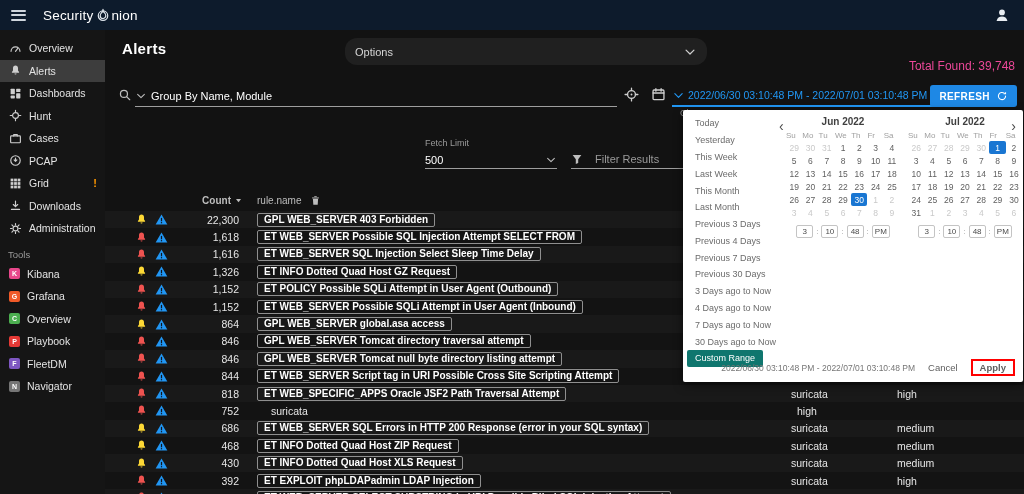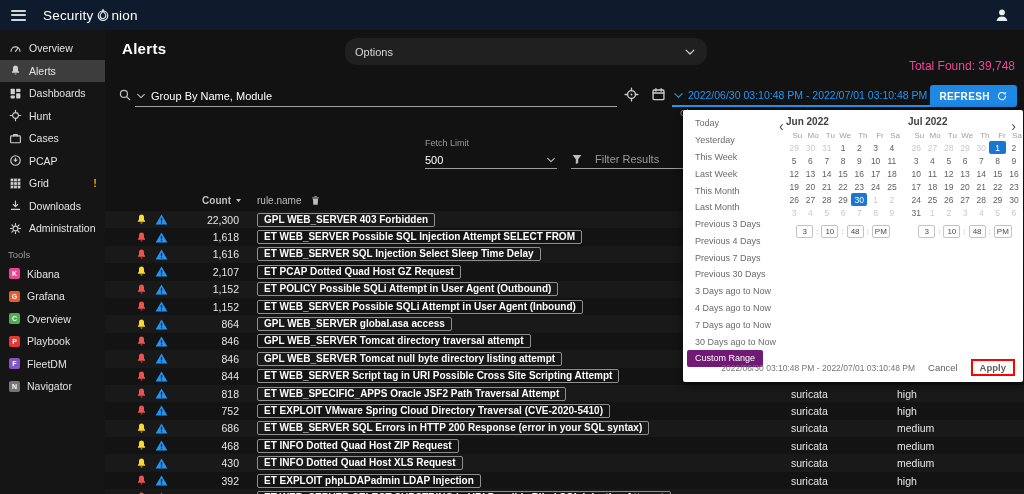--- a/index.html
+++ b/index.html
@@ -71,29 +71,29 @@
   .cell-count{text-align:right;padding-right:4px;cursor:pointer}
   .cell-rule{padding-left:14px;overflow:hidden;white-space:nowrap}
   .chip{border:1px solid #8f8f8f;border-radius:2px;padding:0 6px 1px;font-weight:700;font-size:10px;color:#fff;cursor:pointer;white-space:nowrap;display:inline-block}
   .cell-module{padding-left:28px;cursor:pointer}
   .cell-sev{padding-left:34px;cursor:pointer}
 
   
   .popup{position:absolute;left:683px;top:110px;width:340px;height:272px;background:#fff;border-radius:2px;box-shadow:0 3px 10px rgba(0,0,0,.55);z-index:20}
   .quick{position:absolute;left:0;top:5px;width:95px}
   .quick-item{margin-left:4px;padding:3.4px 8px;color:#6b6b6b;font-size:9px;line-height:10px;cursor:pointer;white-space:nowrap;width:fit-content;border-radius:2px}
-  .quick-item.selected{background:#701a75;color:#fff}
+  .quick-item.selected{background:#0f766e;color:#fff}
   .nav-arrow{position:absolute;top:9px;color:#4a4a4a;font-size:14px;line-height:1;cursor:pointer;z-index:2}
   .nav-prev{left:96px}
   .nav-next{right:7px}
   .cals{position:absolute;left:95px;top:6px;right:4px;height:140px}
   .cal{position:absolute;top:0;width:114px}
-  .cal-title{color:#3f3f3f;font-size:10px;font-weight:700;height:13px}
+  .cal-title{text-align:center;color:#3f3f3f;font-size:10px;font-weight:700;height:13px}
   .dow{display:grid;grid-template-columns:repeat(7,16.3px);margin-top:2px}
-  .dow span{text-align:right;color:#a0a0a0;font-size:8px}
+  .dow span{text-align:left;color:#a0a0a0;font-size:8px}
   .days{display:grid;grid-template-columns:repeat(7,16.3px);grid-auto-rows:13px;margin-top:1px}
   .day{display:flex;align-items:center;justify-content:center;color:#5f5f5f;font-size:8.5px;cursor:pointer;border-radius:2px}
   .day.muted{color:#c9c9c9}
   .day.selected{background:#1976d2;color:#fff}
   .time-row{display:flex;align-items:center;gap:3px;margin-top:6px;justify-content:center}
   .time-box{min-width:17px;height:13px;border:1px solid #c4c4c4;border-radius:2px;display:flex;align-items:center;justify-content:center;color:#4a4a4a;font-size:8px;padding:0 2px;cursor:text}
   .time-colon{color:#9e9e9e;font-size:8px}
   .popup-footer{position:absolute;bottom:6px;right:8px;display:flex;align-items:center;gap:13px}
   .footer-summary{color:#757575;font-size:8.5px}
   .footer-cancel{color:#5f5f5f;font-size:9.5px;cursor:pointer}
@@ -458,22 +458,22 @@
               </svg>
             </span>
         <span class="tri ic">
               <svg viewBox="0 0 16 16">
                 <path d="M8 1.8L15.2 14H.8z" fill="currentColor"></path>
                 <rect x="7.25" y="6" width="1.5" height="4.2" fill="#10131a"></rect>
                 <rect x="7.25" y="11.2" width="1.5" height="1.5" fill="#10131a"></rect>
               </svg>
             </span>
       </div>
-      <div class="cell-count">2,107</div>
-      <div class="cell-rule"><span class="chip">ET PCAP Dotted Quad Host GZ Request</span></div>
+      <div class="cell-count">1,326</div>
+      <div class="cell-rule"><span class="chip">ET INFO Dotted Quad Host GZ Request</span></div>
       <div class="cell-module">suricata</div>
       <div class="cell-sev">medium</div>
     </div>
 
     <div class="row grid-cols">
       <div class="cell-icons">
         <span class="bell ic sev-high">
               <svg viewBox="0 0 16 16">
                 <path d="M8 1.8c-1.9 0-3.1 1.4-3.1 3.3v2.8L3.6 9.8v.9h8.8v-.9L11.1 7.9V5.1c0-1.9-1.2-3.3-3.1-3.3z" fill="currentColor"></path>
                 <path d="M6.7 11.7a1.3 1.3 0 0 0 2.6 0z" fill="currentColor"></path>
@@ -635,21 +635,20 @@
             </span>
         <span class="tri ic">
               <svg viewBox="0 0 16 16">
                 <path d="M8 1.8L15.2 14H.8z" fill="currentColor"></path>
                 <rect x="7.25" y="6" width="1.5" height="4.2" fill="#10131a"></rect>
                 <rect x="7.25" y="11.2" width="1.5" height="1.5" fill="#10131a"></rect>
               </svg>
             </span>
       </div>
       <div class="cell-count">752</div>
-      <div class="cell-rule"><span class="chip">ET EXPLOIT VMware Spring Cloud Directory Traversal (CVE-2020-5410)</span></div>
       <div class="cell-module">suricata</div>
       <div class="cell-sev">high</div>
     </div>
 
     <div class="row grid-cols">
       <div class="cell-icons">
         <span class="bell ic sev-medium">
               <svg viewBox="0 0 16 16">
                 <path d="M8 1.8c-1.9 0-3.1 1.4-3.1 3.3v2.8L3.6 9.8v.9h8.8v-.9L11.1 7.9V5.1c0-1.9-1.2-3.3-3.1-3.3z" fill="currentColor"></path>
                 <path d="M6.7 11.7a1.3 1.3 0 0 0 2.6 0z" fill="currentColor"></path>

